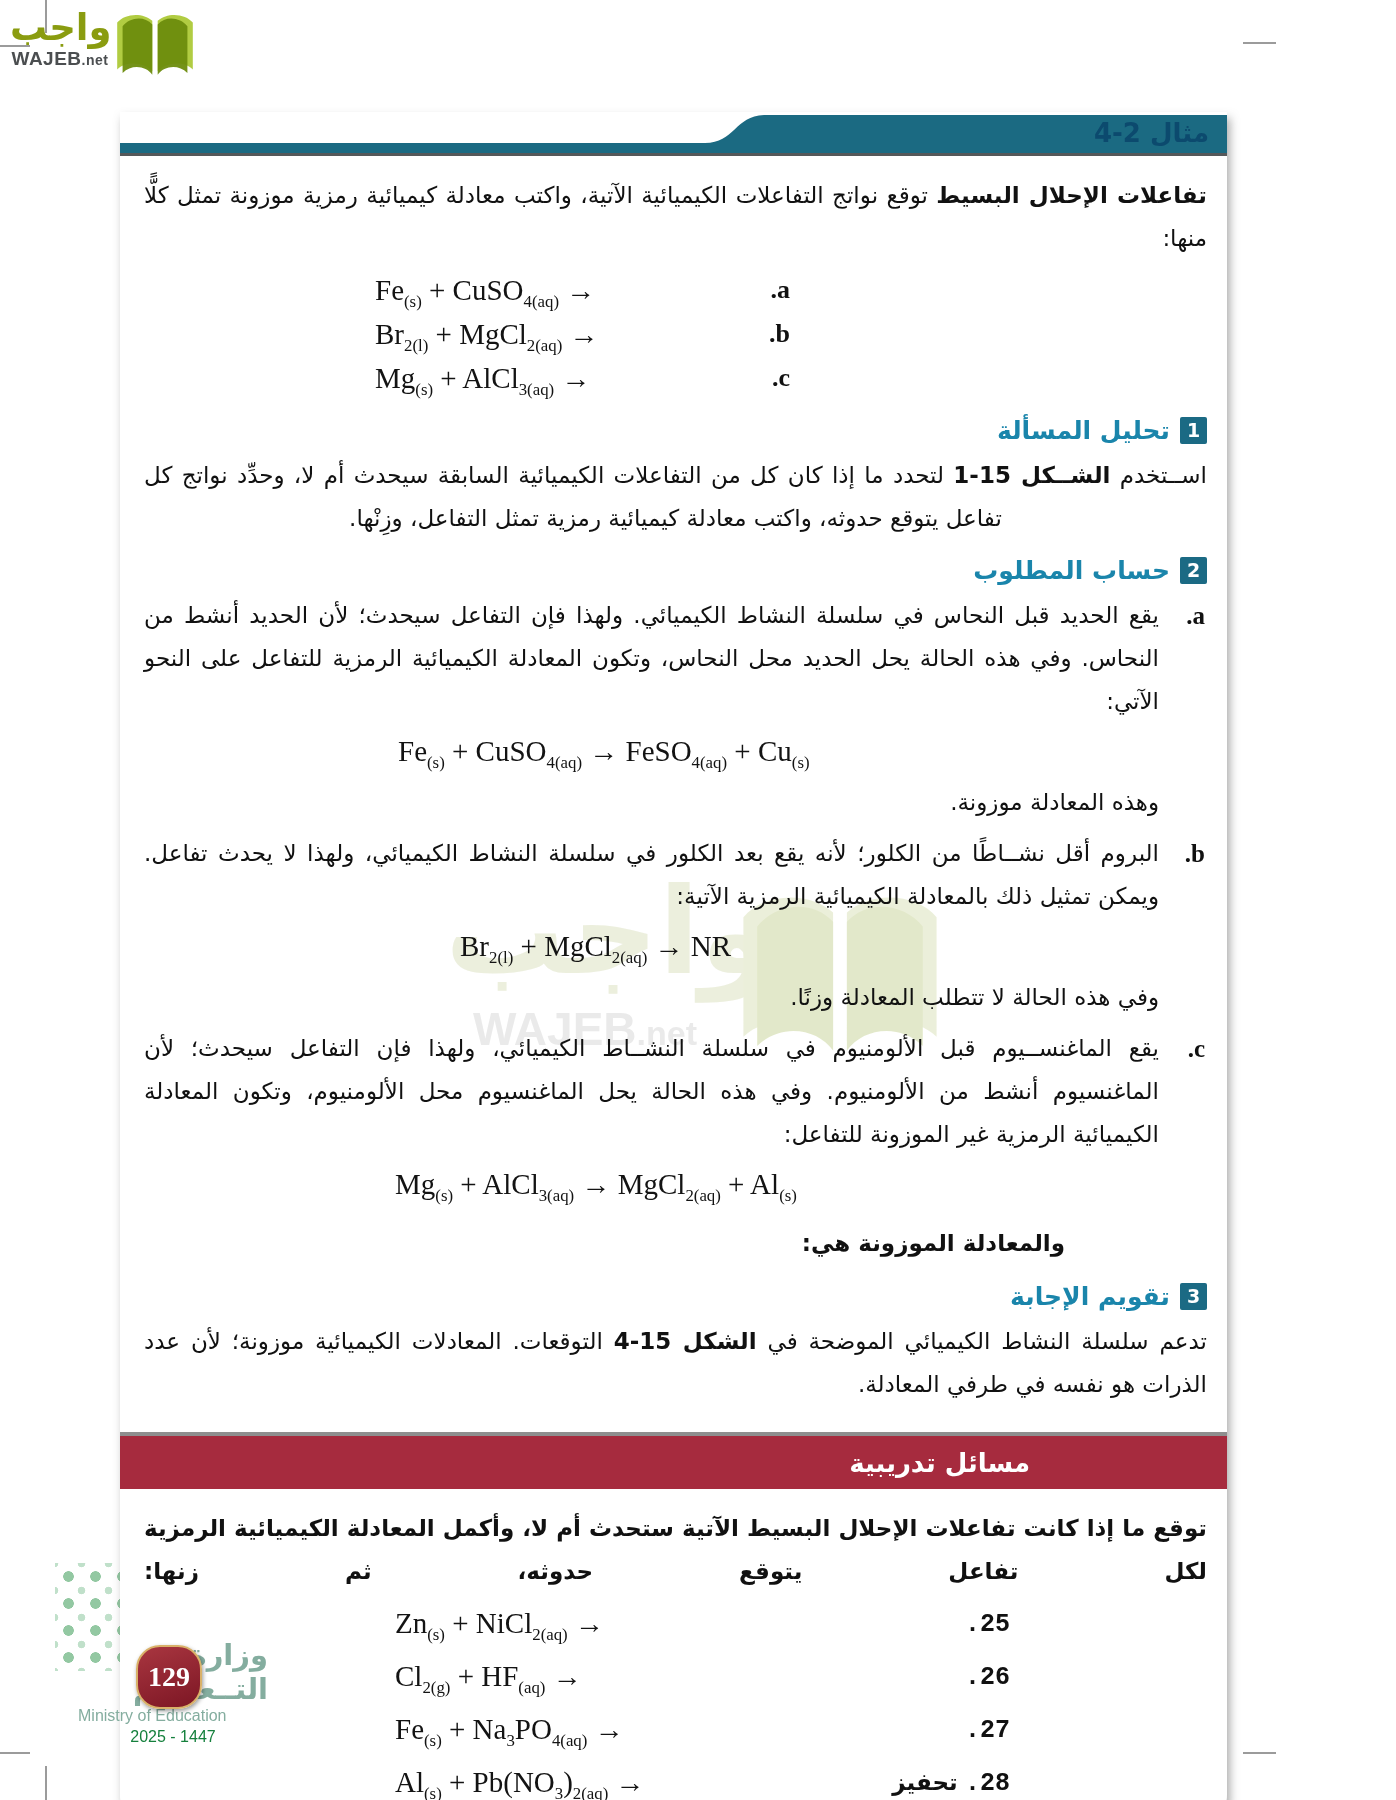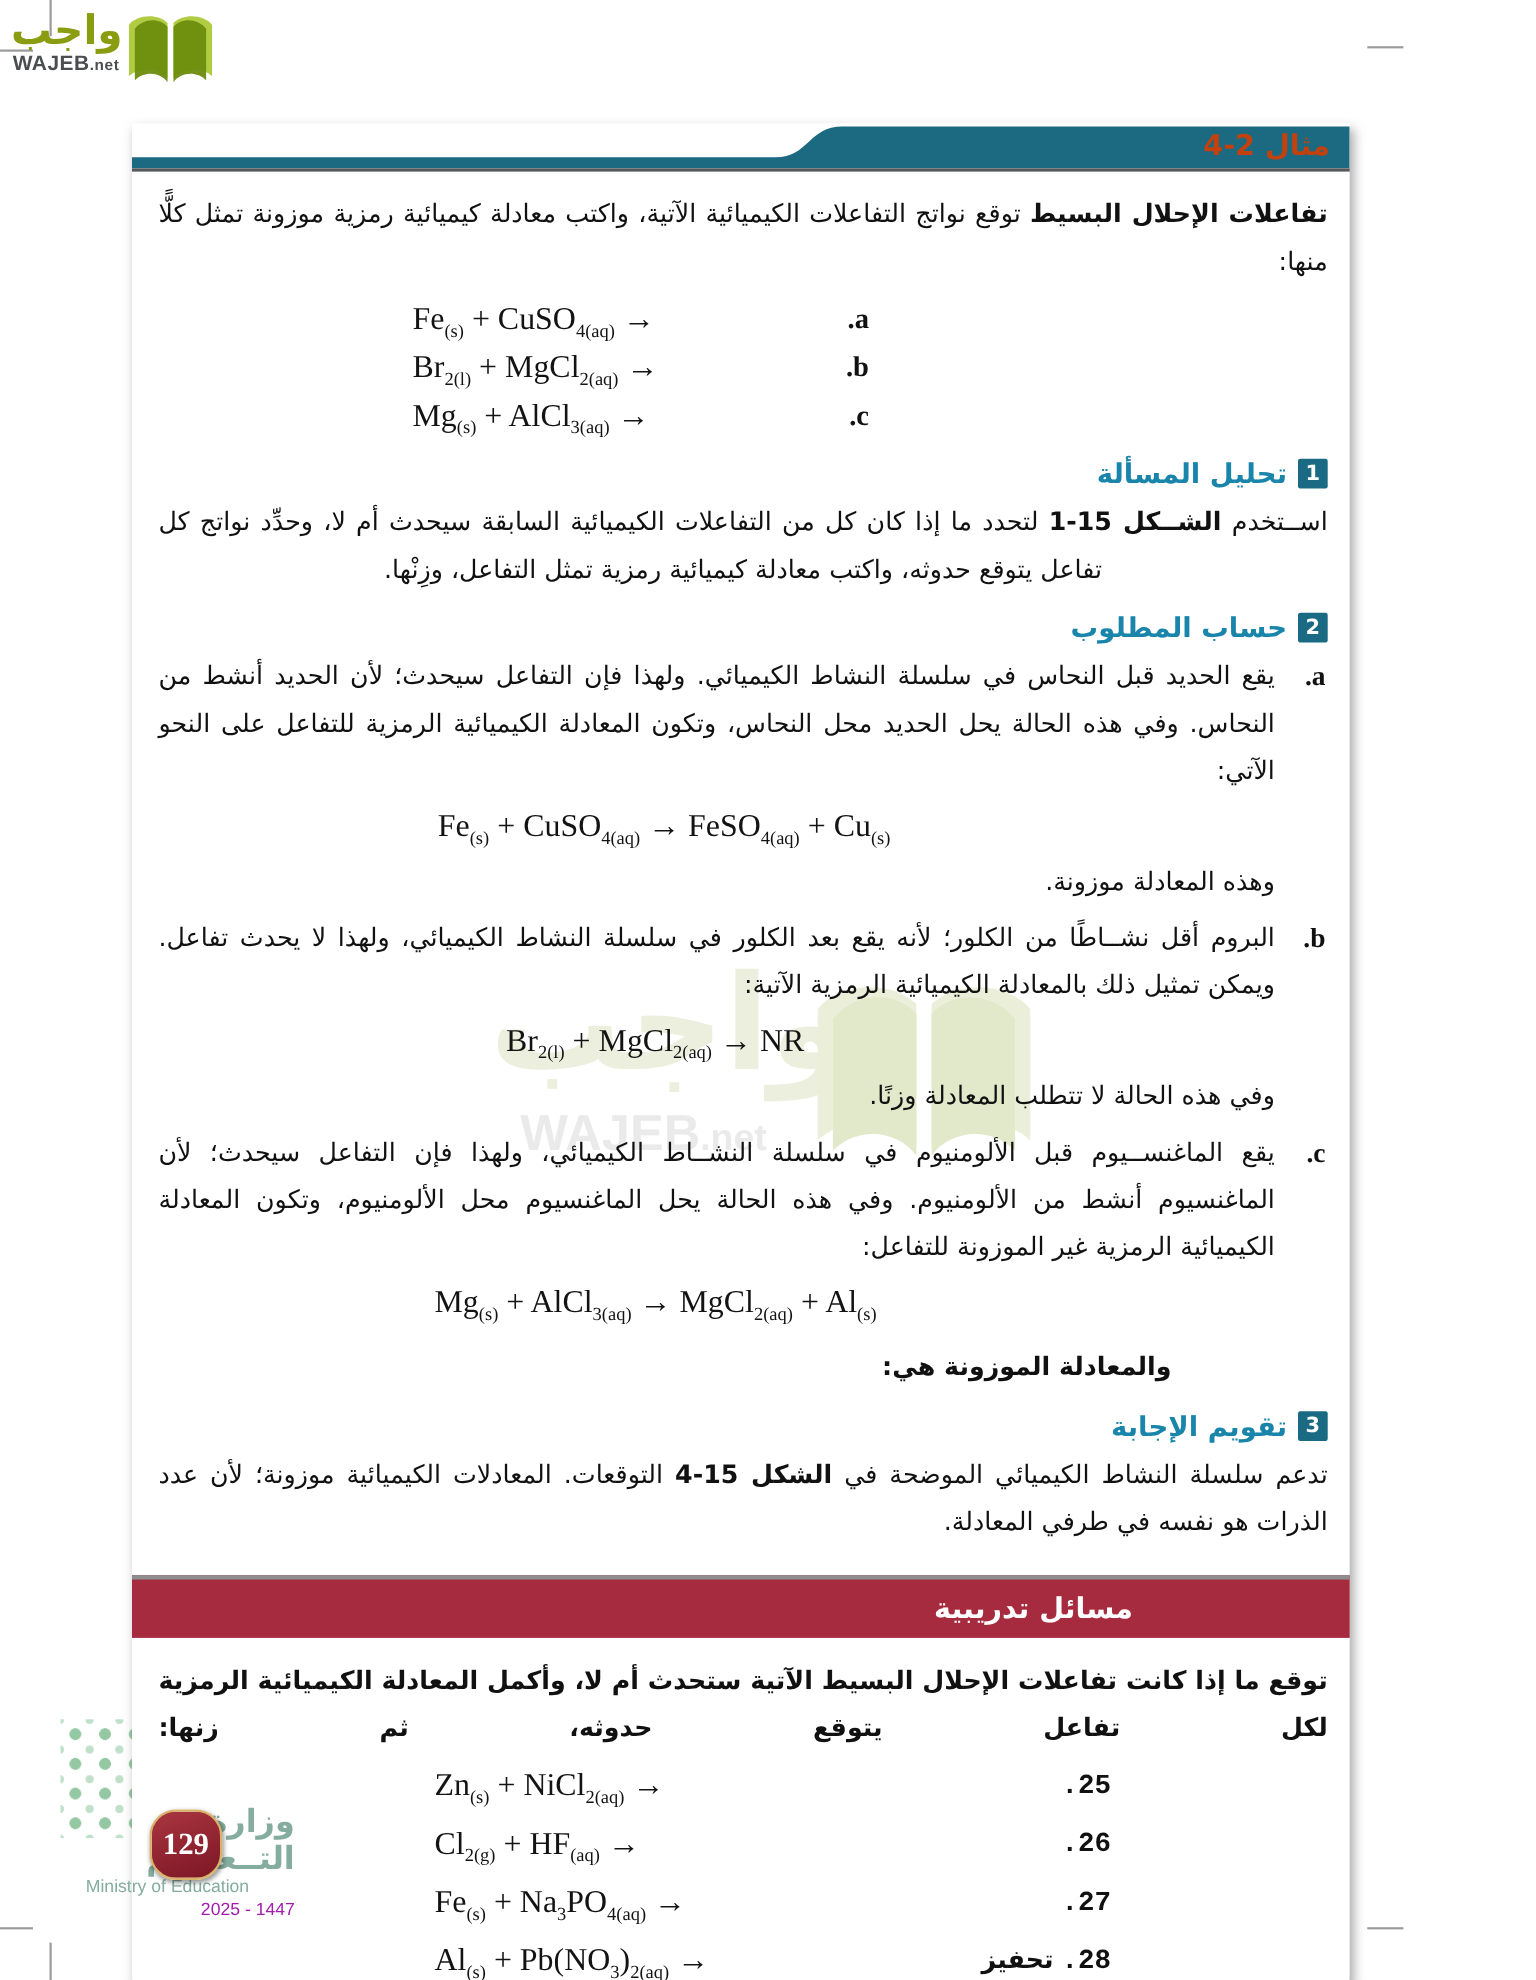--- a/index.html
+++ b/index.html
@@ -12,21 +12,21 @@
   .wl-text{width:100px;text-align:center;}
   .wl-ar{font-size:37px;font-weight:bold;color:#8a9c10;line-height:40px;font-family:"DejaVu Sans",sans-serif;}
   .wl-en{font-size:19px;font-weight:bold;color:#4b4e50;font-family:"Liberation Sans",sans-serif;letter-spacing:.5px;}
   .wl-en .net{font-size:14px;}
   .wl-book{width:90px;height:72px;margin-top:2px;}
   
   #card{position:absolute;left:120px;top:112px;width:1107px;z-index:2;background:#ffffff;
         border-radius:0 0 36px 36px;box-shadow:3px 6px 10px rgba(90,90,90,.5);}
   #tab-wrap{position:relative;height:41px;}
   #tab-wrap svg{display:block;}
-  #tab-title{position:absolute;right:18px;top:4px;color:#c2410c;font-weight:bold;font-size:26px;line-height:34px;direction:rtl;}
+  #tab-title{position:absolute;right:18px;top:4px;color:#0c4a6e;font-weight:bold;font-size:26px;line-height:34px;direction:rtl;}
   #tab-underline{height:3px;background:#55585a;}
   
   #watermark{position:absolute;left:325px;top:740px;width:530px;height:270px;z-index:0;display:flex;flex-direction:row;align-items:flex-start;opacity:.55;pointer-events:none;}
   .wm-text{width:280px;text-align:center;padding-top:10px;}
   .wm-ar{font-size:120px;font-weight:bold;color:#dde2c3;line-height:140px;}
   .wm-en{font-size:46px;font-weight:bold;color:#d9d9d9;font-family:"Liberation Sans",sans-serif;}
   .wm-en .net{font-size:34px;}
   .wm-book{width:230px;height:250px;margin-right:14px;}
   
   #content{position:relative;z-index:1;direction:rtl;padding:16px 20px 26px 24px;color:#111;
@@ -61,21 +61,21 @@
   .pnum{font-family:Liberation Mono, monospace;font-weight:bold;font-size:25px;}
   .ptag{font-weight:bold;font-size:23px;}
   .prow .eq{left:251px;}
   
   #ministry-dots{position:absolute;left:55px;top:1563px;width:300px;height:108px;z-index:1;
      background-image:radial-gradient(#93c8a2 5px,transparent 5.6px),radial-gradient(#c0e0ca 3.5px,transparent 4.1px);
      background-size:27px 27px,27px 27px;background-position:0 0,13px 14px;}
   #ministry-wordmark{position:absolute;left:78px;top:1638px;width:190px;z-index:2;direction:rtl;text-align:right;}
   .mw-ar{color:#84ad9f;font-size:29px;font-weight:bold;line-height:34px;}
   .mw-en{color:#84ad9f;font-size:16px;direction:ltr;text-align:left;font-family:"Liberation Sans",sans-serif;line-height:20px;}
-  .mw-years{color:#a21caf;font-size:16px;direction:ltr;text-align:right;font-family:"Liberation Sans",sans-serif;line-height:22px;}
+  .mw-years{color:#15803d;font-size:16px;direction:ltr;text-align:center;font-family:"Liberation Sans",sans-serif;line-height:22px;}
   #page-badge{position:absolute;left:136px;top:1645px;width:62px;height:60px;z-index:4;
       background:linear-gradient(160deg,#a93640,#7c1624);border:2px solid #d9b169;border-radius:24px;
       display:flex;align-items:center;justify-content:center;color:#fff;font-weight:bold;font-size:28px;
       font-family:"Liberation Serif",serif;box-shadow:1px 2px 4px rgba(0,0,0,.4);}
 </style>
 </head>
 <body>
 
 <div id="page">
 

